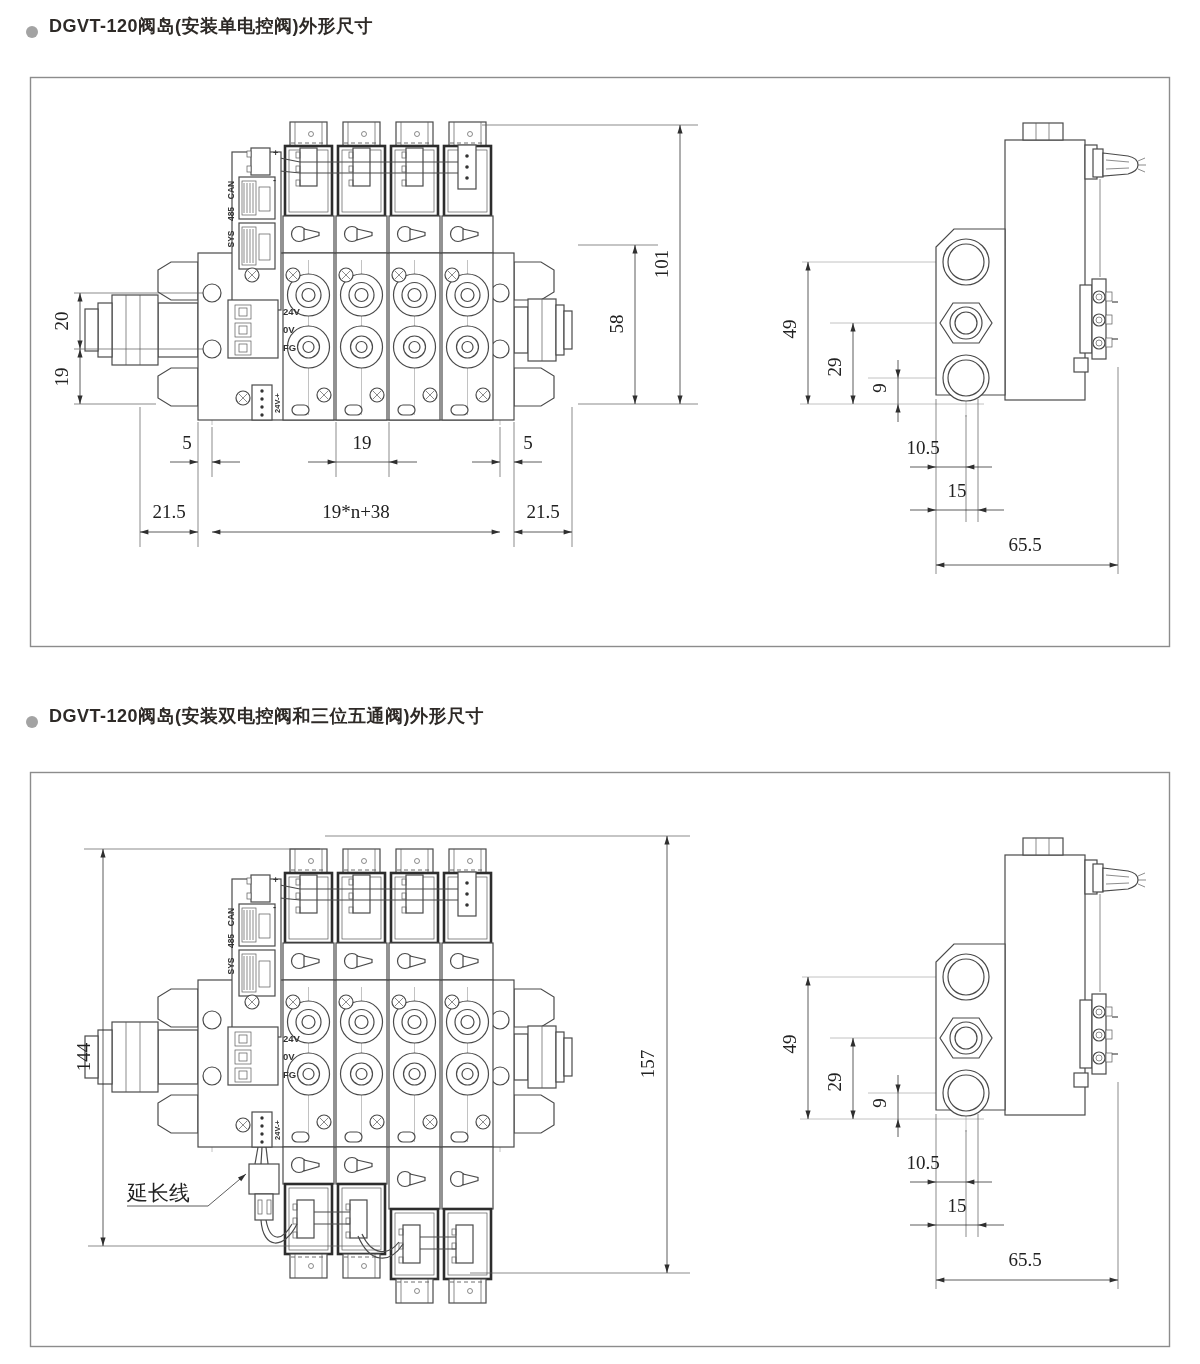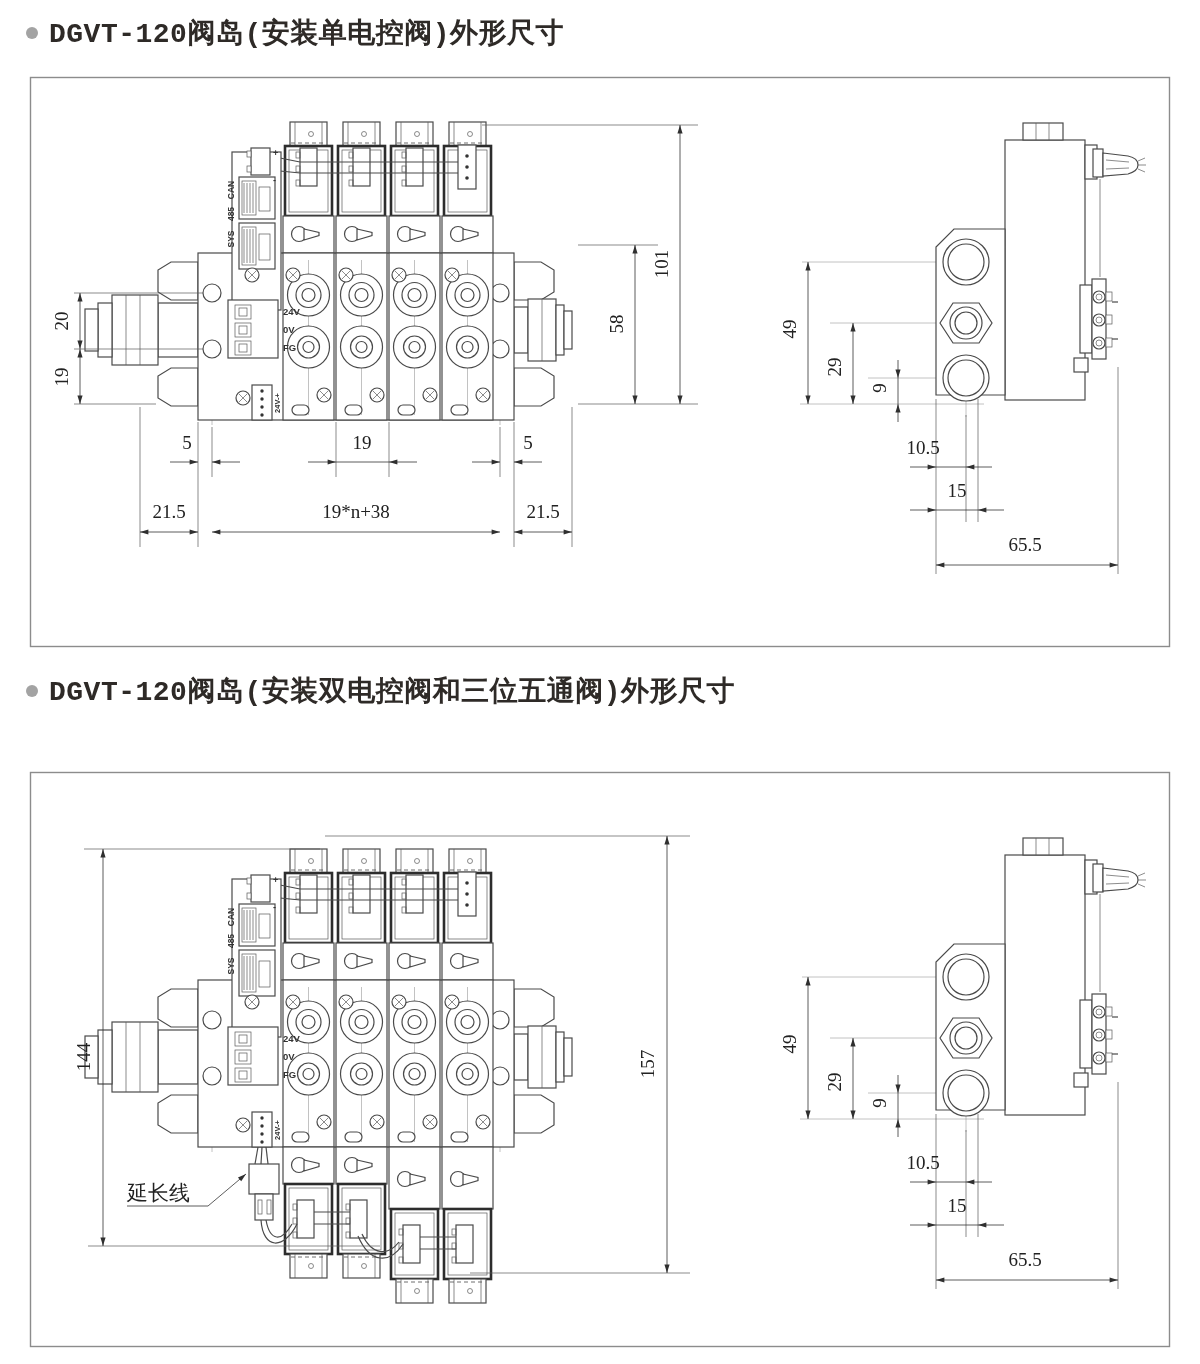--- a/index.html
+++ b/index.html
@@ -1,18 +1,18 @@
 <!DOCTYPE html>
 <html><head>
 <meta charset="utf-8">
 <style>
   html,body{margin:0;padding:0;background:#fff;}
   body{width:1200px;height:1364px;position:relative;font-family:"Liberation Sans",sans-serif;}
-  .sec-title{position:absolute;left:26px;display:flex;align-items:center;gap:11px;
-    font-weight:bold;font-size:28px;color:#2e2a27;letter-spacing:0.5px;font-family:Liberation Mono, monospace;}
+  .sec-title{position:absolute;left:26px;display:flex;align-items:flex-end;gap:11px;
+    font-weight:bold;font-size:18px;color:#2e2a27;letter-spacing:0.5px;}
   .bullet{width:12px;height:12px;border-radius:50%;background:#a3a3a3;flex:0 0 auto;}
   svg{position:absolute;left:0;top:0;}
   
   .o  {stroke:#4a4a4a;stroke-width:1.2;fill:none}
   .ow {stroke:#4a4a4a;stroke-width:1.2;fill:#fff}
   .th {stroke:#5a5a5a;stroke-width:.7;fill:none}
   .thw{stroke:#5a5a5a;stroke-width:.7;fill:#fff}
   .ck {stroke:#2d2d2d;stroke-width:2.6;fill:#fff}
   .ct {stroke:#909090;stroke-width:.55;fill:none}
   .dash{stroke:#4a4a4a;stroke-width:.8;fill:none;stroke-dasharray:4 3}
@@ -27,21 +27,21 @@
   .pm {font-family:"Liberation Sans",sans-serif;font-weight:bold;font-size:9px;fill:#333;}
   .border{stroke:#8c8c8c;stroke-width:1.4;fill:none}
 </style>
 </head>
 <body>
 
 <div class="sec-title" style="top:14px;">
   <span class="bullet"></span>
   <span>DGVT-120阀岛(安装单电控阀)外形尺寸</span>
 </div>
-<div class="sec-title" style="top:672px;">
+<div class="sec-title" style="top:704px;">
   <span class="bullet"></span>
   <span>DGVT-120阀岛(安装双电控阀和三位五通阀)外形尺寸</span>
 </div>
 
 <svg width="1200" height="1364" viewBox="0 0 1200 1364">
 <defs>
   <marker id="ar" markerWidth="12" markerHeight="9" refX="11" refY="4" orient="auto-start-reverse">
     <path d="M0.5,0.8 L11,4 L0.5,7.2 Z" fill="#2f2f2f"></path>
   </marker>
 

